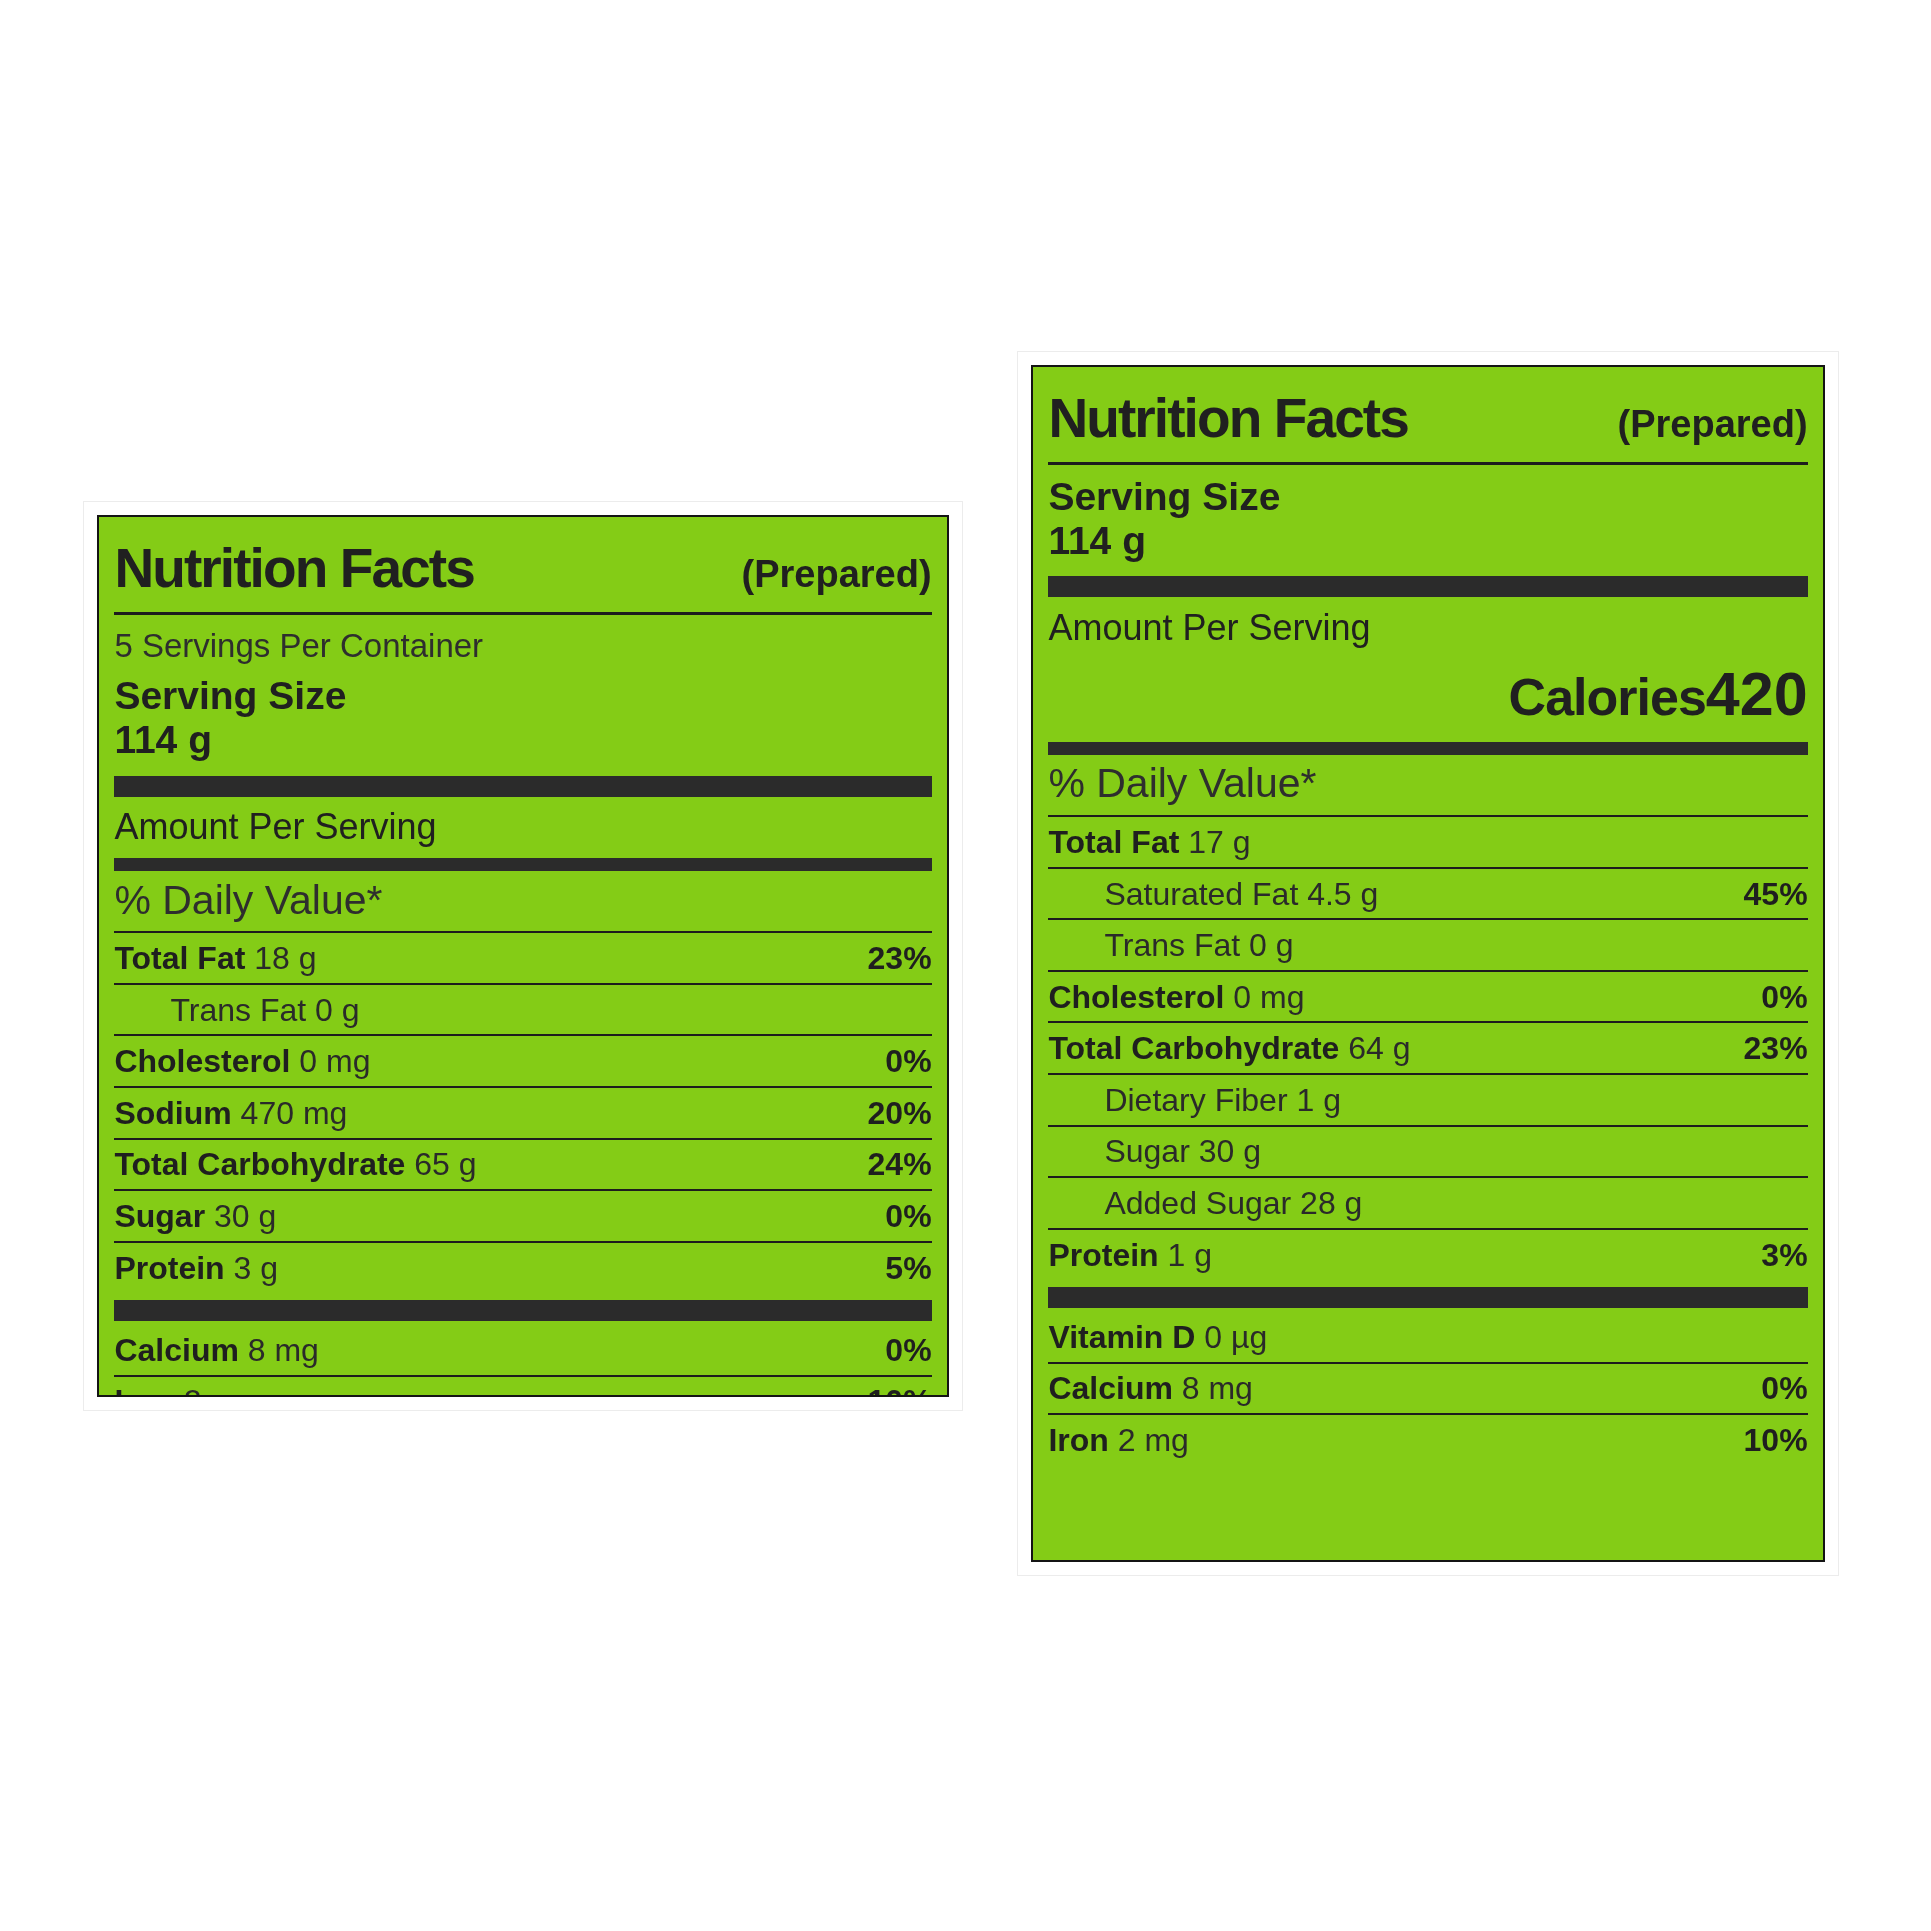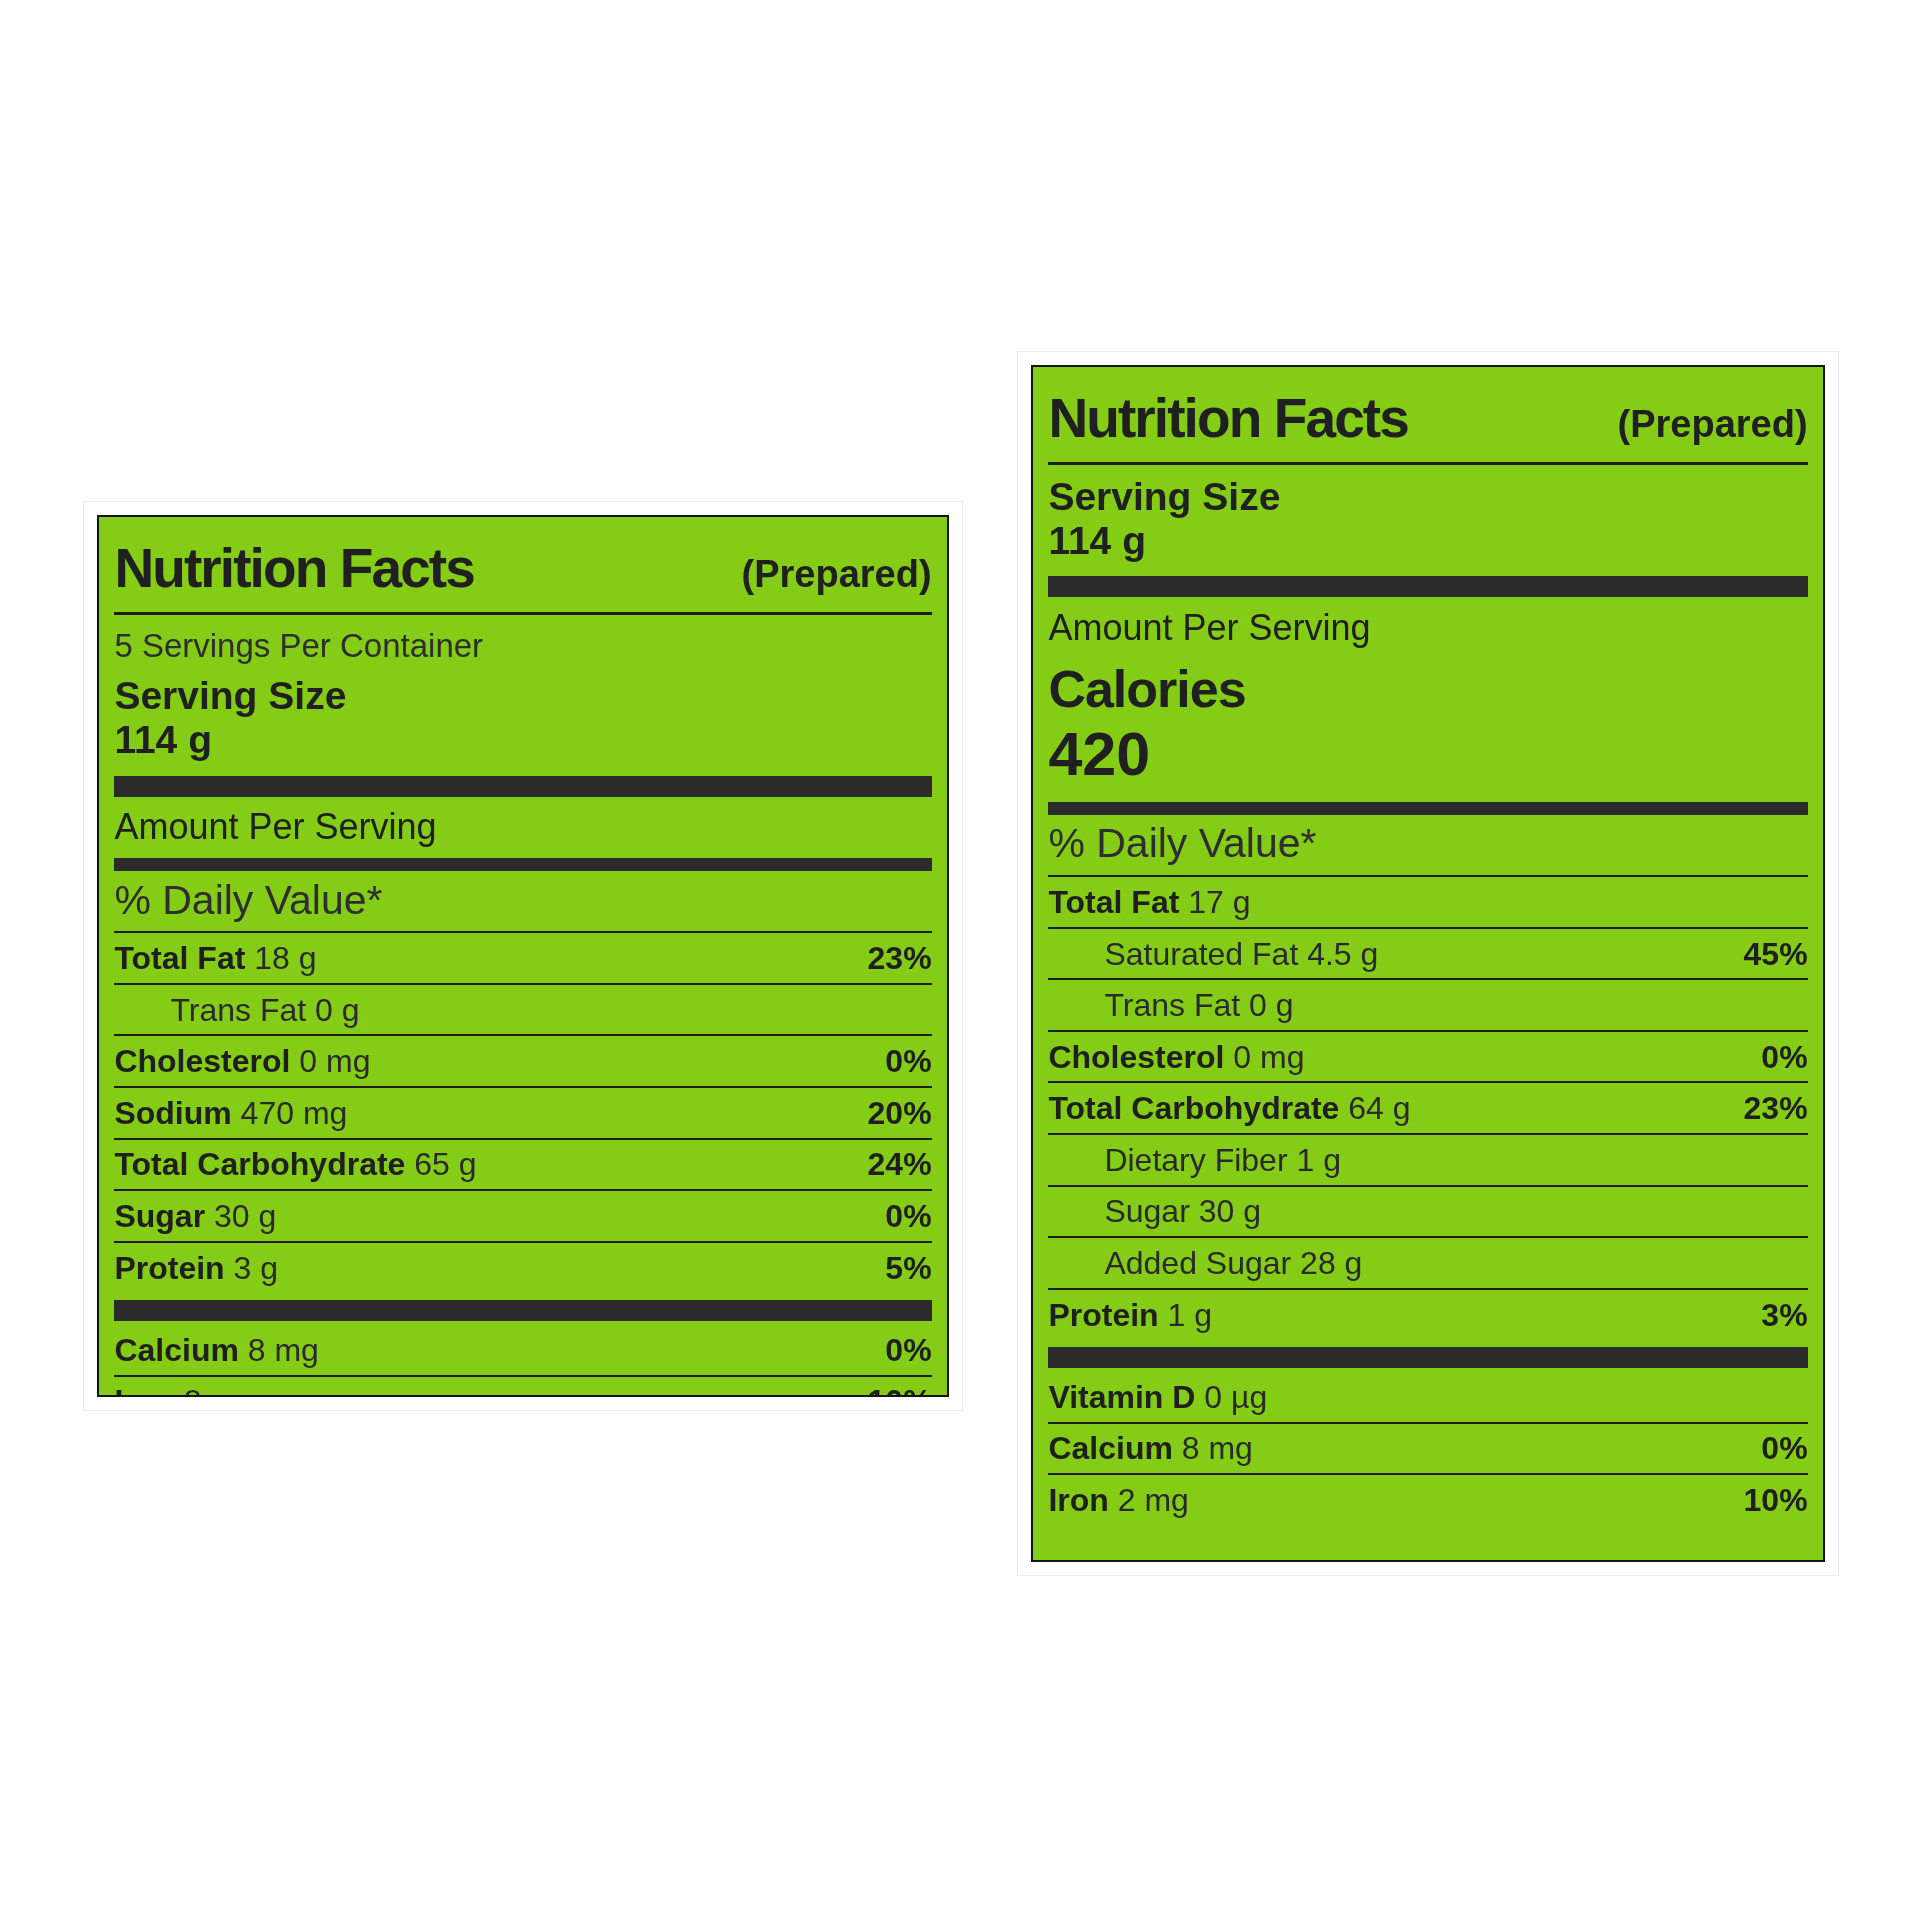--- a/index.html
+++ b/index.html
@@ -36,21 +36,21 @@
     font-size:39px;font-weight:bold;margin:9.7px 0 13.5px 0;flex-direction:column;}
 
   .bar{background:#2b2b2b;}
   .bar.thick{height:21px;}
   .bar.medium{height:12.6px;margin-top:3.9px;}
   .bar.section{height:21px;margin:7.7px 0 3.9px 0;}
   .bar.footer{height:13.5px;margin-top:1.9px;}
 
   .amount-per-serving{font-size:36px;font-weight:normal;margin:9.7px 0 9.7px 0;}
 
-  .calories-row{display:flex;justify-content:flex-end;align-items:baseline;margin:5.8px 0 13.5px 0;flex-direction:column;}
+  .calories-row{display:flex;justify-content:flex-end;align-items:baseline;margin:5.8px 0 13.5px 0;}
   .calories-label{font-size:52px;font-weight:bold;letter-spacing:-1px;}
   .calories-value{font-size:61px;font-weight:bold;}
 
   .dv-header{font-size:41px;color:#2e2e2e;padding:5.8px 0 7.7px 0;border-bottom:2.9px solid #1d1d1d;}
 
   .nutrient-row{
     display:flex;justify-content:space-between;align-items:center;
     font-size:32px;color:#2a2a2a;
     padding:6.8px 0 5.8px 0;
     border-bottom:2.9px solid #1d1d1d;

